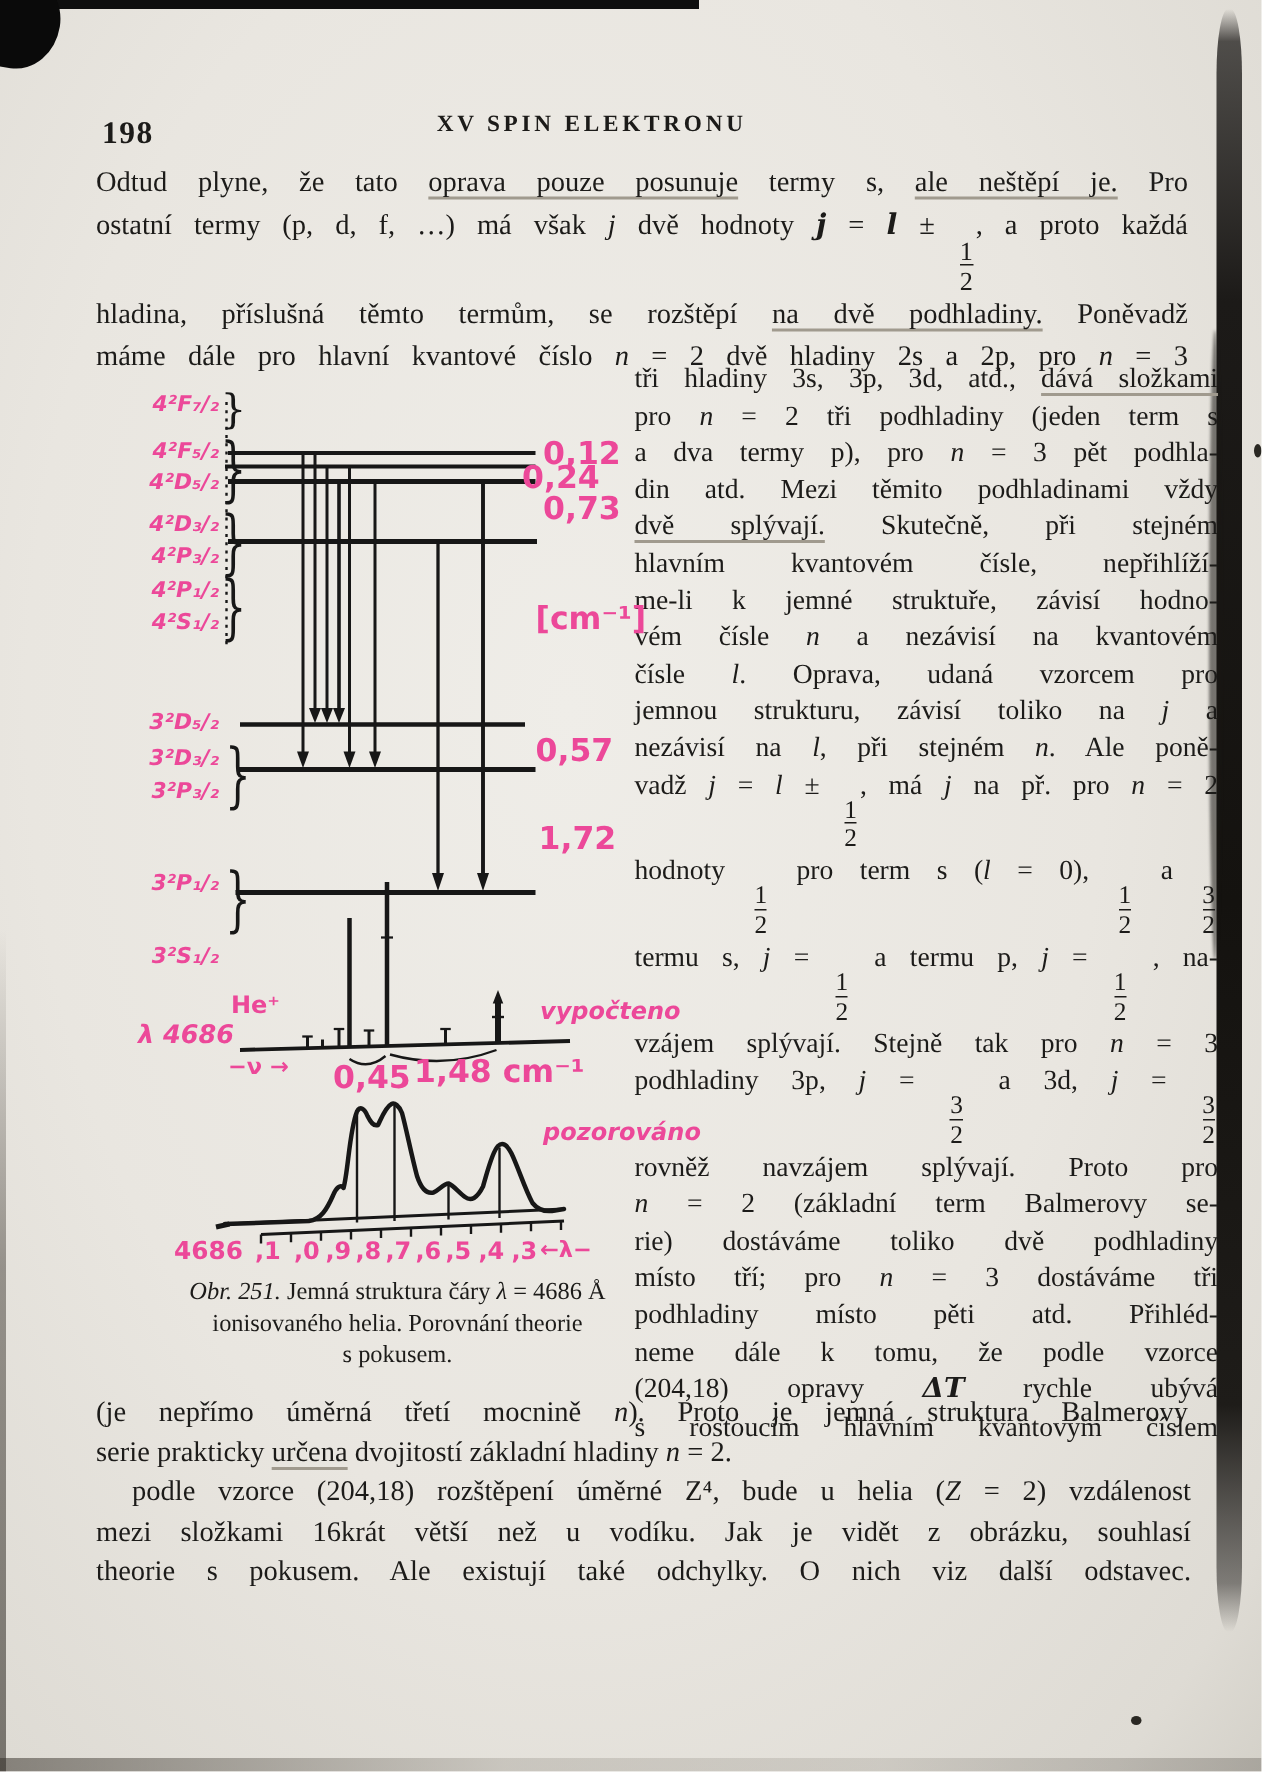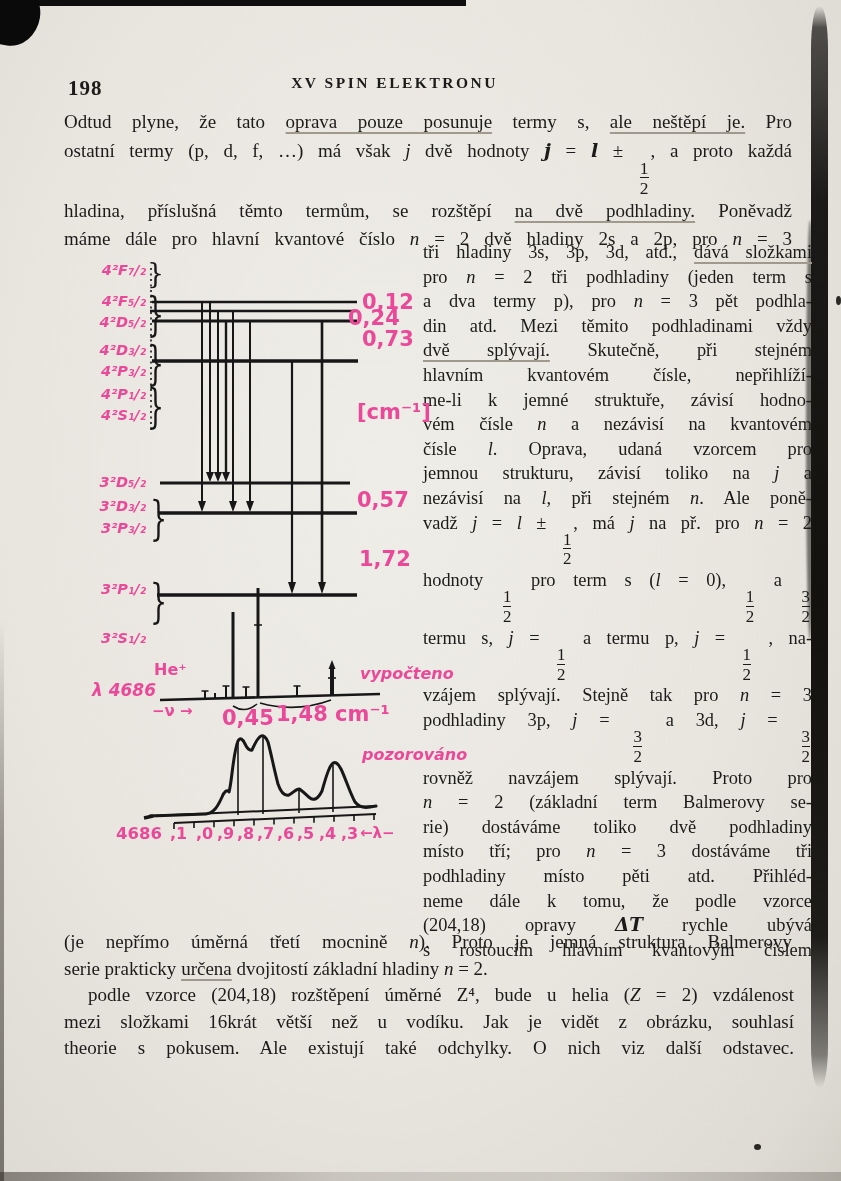--- a/index.html
+++ b/index.html
@@ -252,13 +252,18 @@
   <span class="flabel" style="left:126px;top:574px;font-size:16px;">,0</span>
   <span class="flabel" style="left:147px;top:574px;font-size:16px;">,9</span>
   <span class="flabel" style="left:167px;top:574px;font-size:16px;">,8</span>
   <span class="flabel" style="left:187px;top:574px;font-size:16px;">,7</span>
   <span class="flabel" style="left:207px;top:574px;font-size:16px;">,6</span>
   <span class="flabel" style="left:227px;top:574px;font-size:16px;">,5</span>
   <span class="flabel" style="left:249px;top:574px;font-size:16px;">,4</span>
   <span class="flabel" style="left:271px;top:574px;font-size:16px;">,3</span>
   <span class="flabel" style="left:290px;top:574px;font-size:15px;">←λ−</span>
   
+  <div id="caption">
+      <div class="jl"><i>Obr. 251.</i> Jemná struktura čáry <i>λ</i> = 4686 Å</div>
+      <div class="jl">ionisovaného helia. Porovnání theorie</div>
+      <div class="jl">s pokusem.</div>
+    </div>
 </div>
 
 </body></html>

